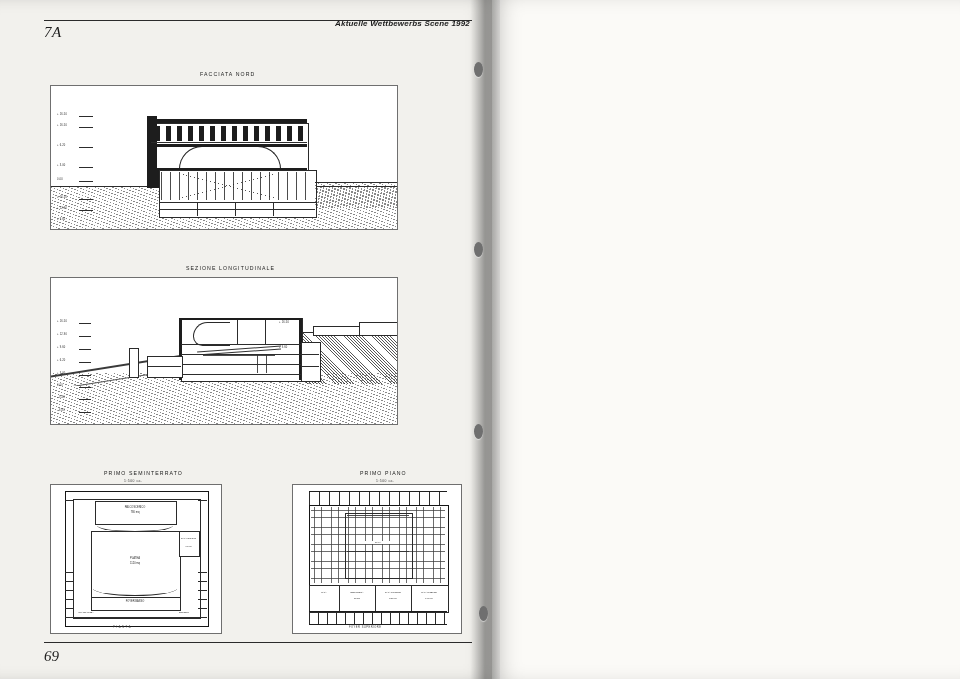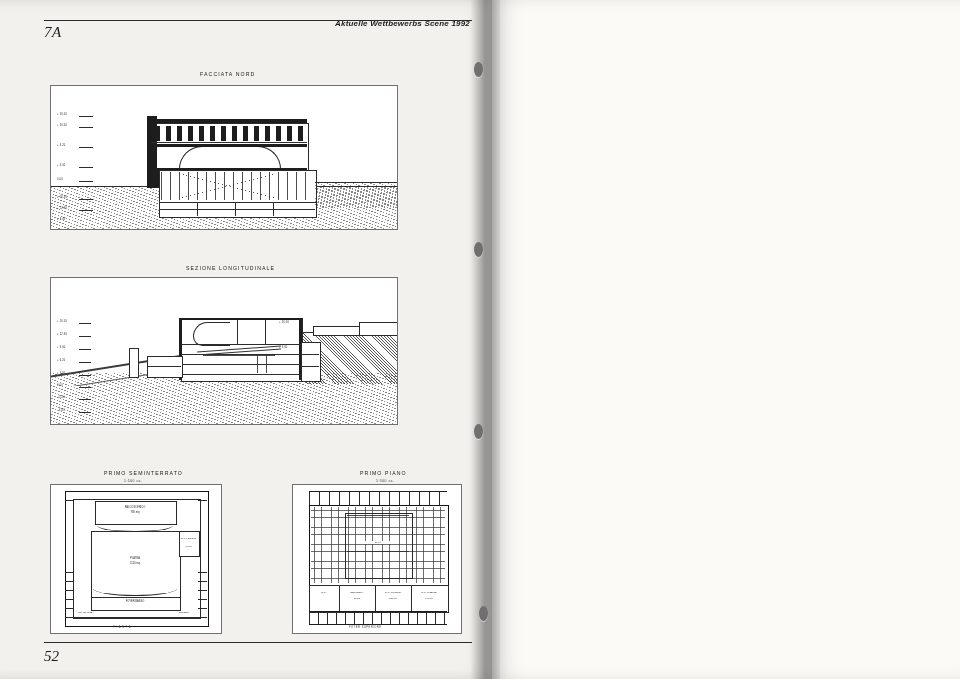--- a/index.html
+++ b/index.html
@@ -397,21 +397,21 @@
       <div class="rm-txt" style="left:120px; top:112px; width:32px; font-size:2.2px;">140 mq</div>
 
       <div style="position:absolute; left:16px; top:126px; width:138px; height:12px;
            background: repeating-linear-gradient(to right, #2a2a2a 0 0.6px, rgba(255,255,255,0) 0.6px 9px);
            border-top:0.8px solid #1d1d1d; border-bottom:0.8px solid #1d1d1d;"></div>
 
       <div class="fig-sub" style="left:56px; top:141px; font-size:2.6px;">FOYER   SUPERIORE</div>
     </div>
 
     <div class="foot-rule"></div>
-    <div class="folio-bottom">52</div>
+    <div class="folio-bottom">69</div>
   </div>
 
   <div class="page-right"></div>
   <div class="gutter-shade"></div>
 
   <div class="hole" style="left:474px; top:62px;"></div>
   <div class="hole" style="left:474px; top:242px;"></div>
   <div class="hole" style="left:474px; top:424px;"></div>
   <div class="hole" style="left:479px; top:606px;"></div>
 

